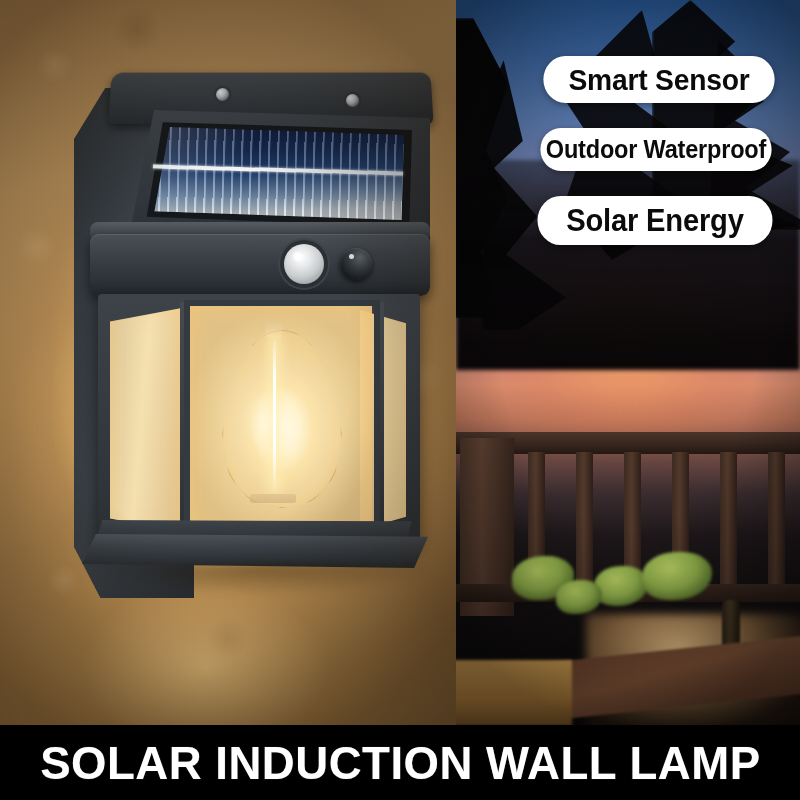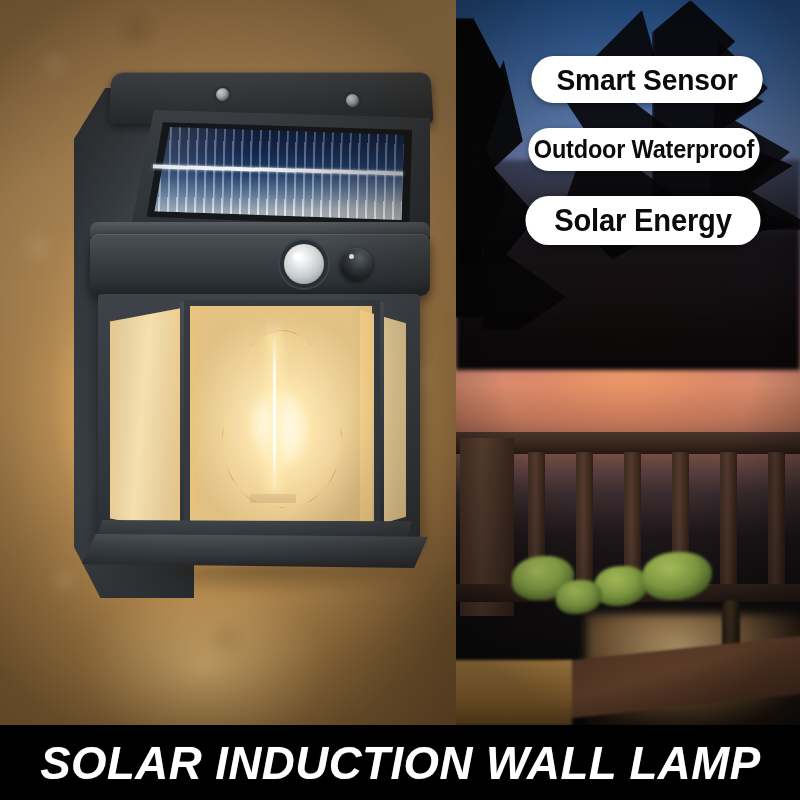--- a/index.html
+++ b/index.html
@@ -314,21 +314,21 @@
     border-radius:6px 6px 3px 3px;
     filter:blur(1px);
   }
   .right-vignette{
     position:absolute;inset:0;pointer-events:none;
     background:radial-gradient(ellipse 260px 400px at 50% 45%, rgba(0,0,0,0) 50%, rgba(0,0,0,.45) 100%);
   }
 
   
   #badges{
-    position:absolute;left:444px;top:0;width:344px;height:300px;
+    position:absolute;left:456px;top:0;width:344px;height:300px;
     pointer-events:none;
   }
   .badge{
     position:absolute;
     background:#ffffff;
     border-radius:999px;
     color:#0b0b0b;
     font-weight:700;
     letter-spacing:-0.2px;
     text-align:center;
@@ -340,21 +340,21 @@
     transform-origin:center;
   }
   #badge-0{ left:80px; top:56px;  width:246px; height:47px; font-size:30px; }
   #badge-1{ left:77px; top:128px; width:246px; height:43px; font-size:25px; }
   #badge-2{ left:74px; top:196px; width:250px; height:49px; font-size:31px; }
 
   
   #banner{
     position:absolute;left:0;top:725px;width:800px;height:75px;
     background:#000000;
-    display:flex;align-items:center;justify-content:center;font-style:italic;
+    display:flex;align-items:center;justify-content:center;
   }
   #banner-title{
     color:#ffffff;
     font-size:47px;
     font-weight:700;
     letter-spacing:0.5px;
     white-space:nowrap;
     transform:scaleX(.97);
     text-shadow:0 0 1px rgba(255,255,255,.4);
   }

